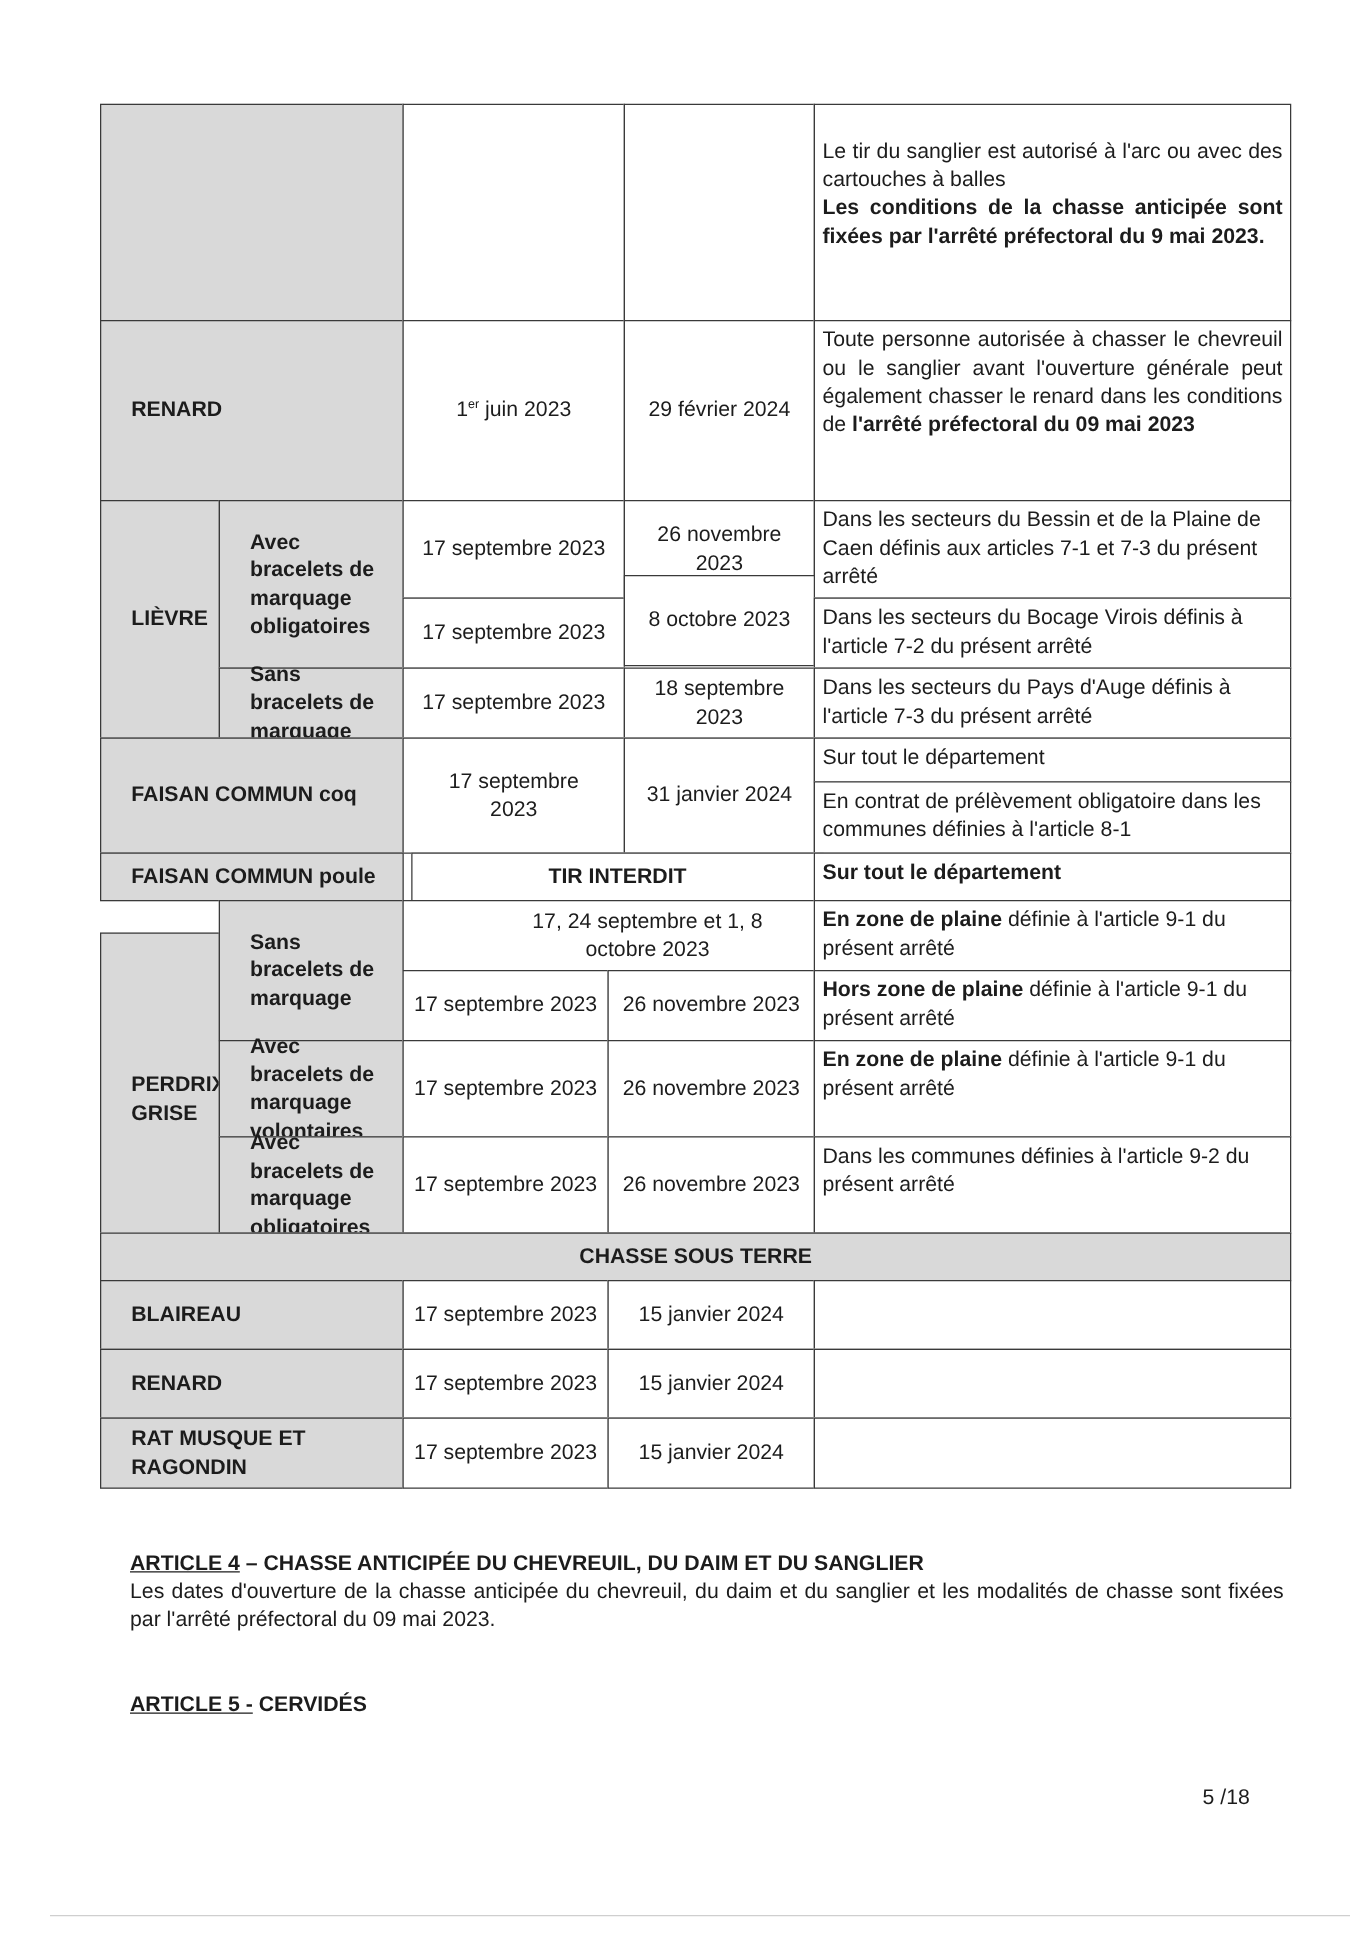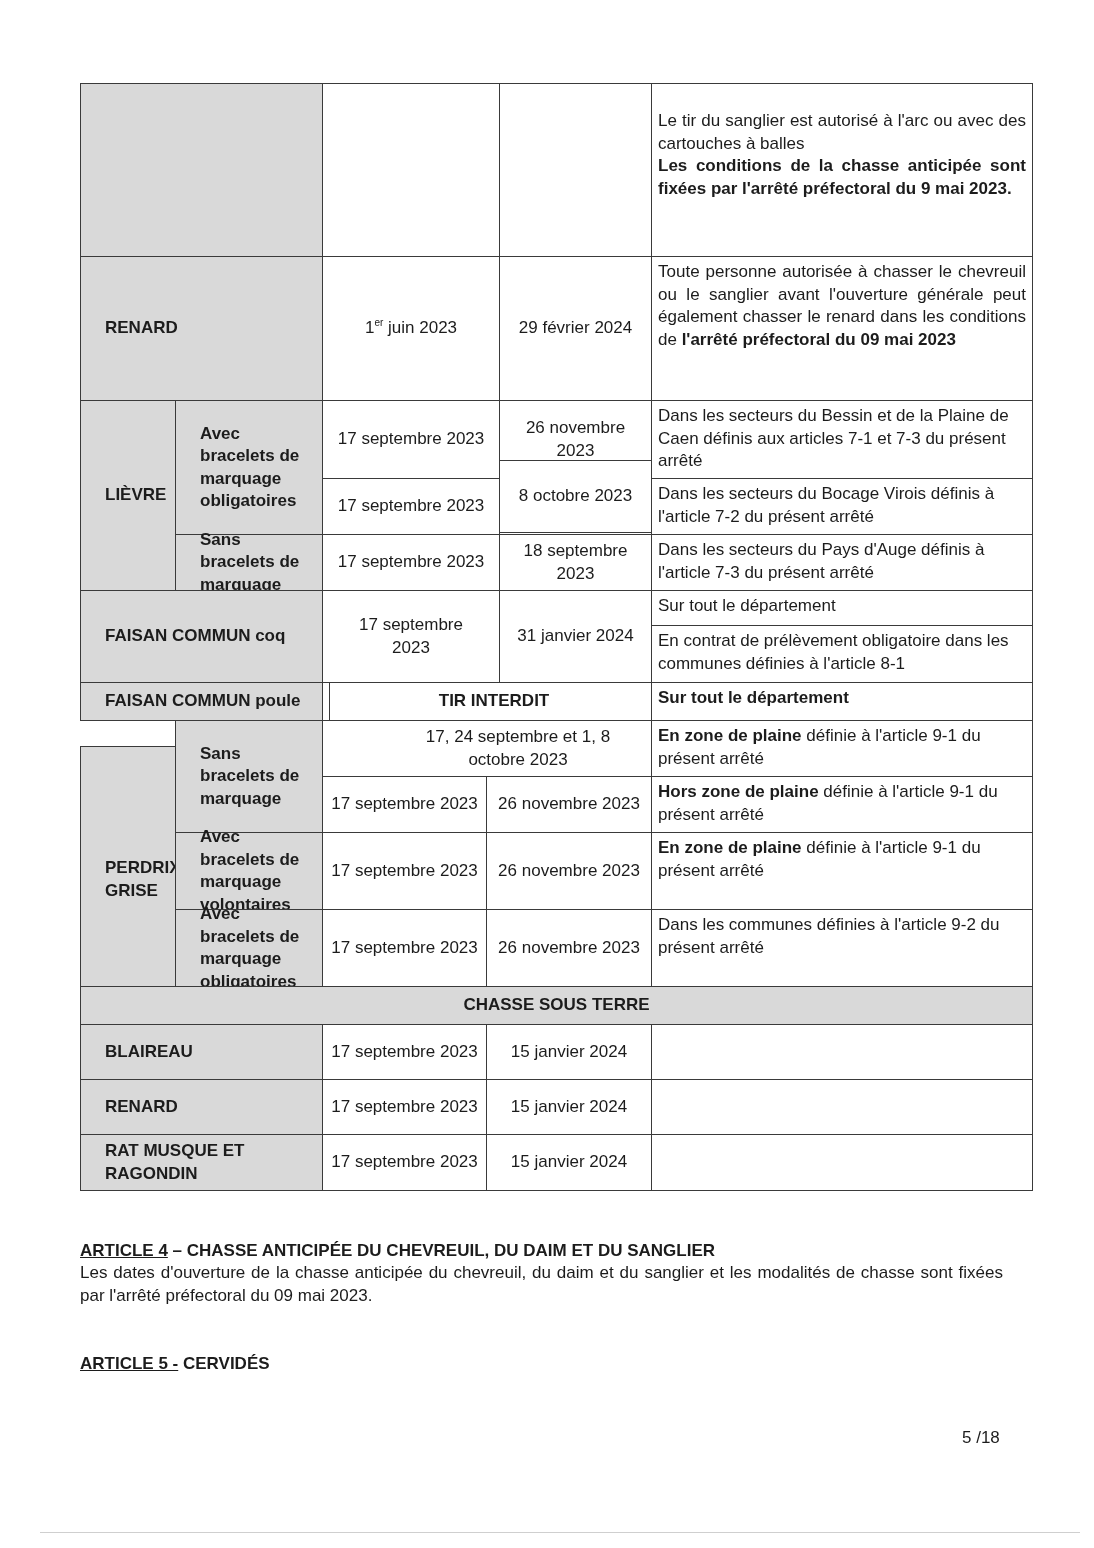--- a/index.html
+++ b/index.html
@@ -6,21 +6,21 @@
   body { width: 1094px; height: 1548px; position: relative; overflow: hidden;
          font-family: "Liberation Sans", "DejaVu Sans", sans-serif; color: #1c1c1c; }
   .cell { position: absolute; box-sizing: border-box; border: 1px solid #3a3a3a;
           font-size: 17px; line-height: 22.5px; padding: 4px 6px; }
   .shade { background: #d9d9d9; }
   .white { background: #ffffff; }
   .b { font-weight: bold; }
   .center { display: flex; align-items: center; justify-content: center; text-align: center; }
   .vcenter { display: flex; align-items: center; padding-left: 24px; }
   .just { text-align: justify; }
-  .para { position: absolute; font-size: 17px; line-height: 22.5px; }
+  .para { position: absolute; font-size: 17px; line-height: 22.5px; margin-left: 24px; }
   .u { text-decoration: underline; }
   .pagenum { position: absolute; left: 962px; top: 1428px; font-size: 17px; font-family: "Liberation Sans", sans-serif; }
   .bottom-rule { position: absolute; left: 40px; top: 1532px; width: 1040px; height: 1px; background: #cfcfcf; }
   sup { font-size: 10px; line-height: 0; }
   p { margin: 0; }
 </style>
 </head>
 <body>
 
 <div class="cell shade" style="left:80px;top:83px;width:243px;height:174px;"></div>

